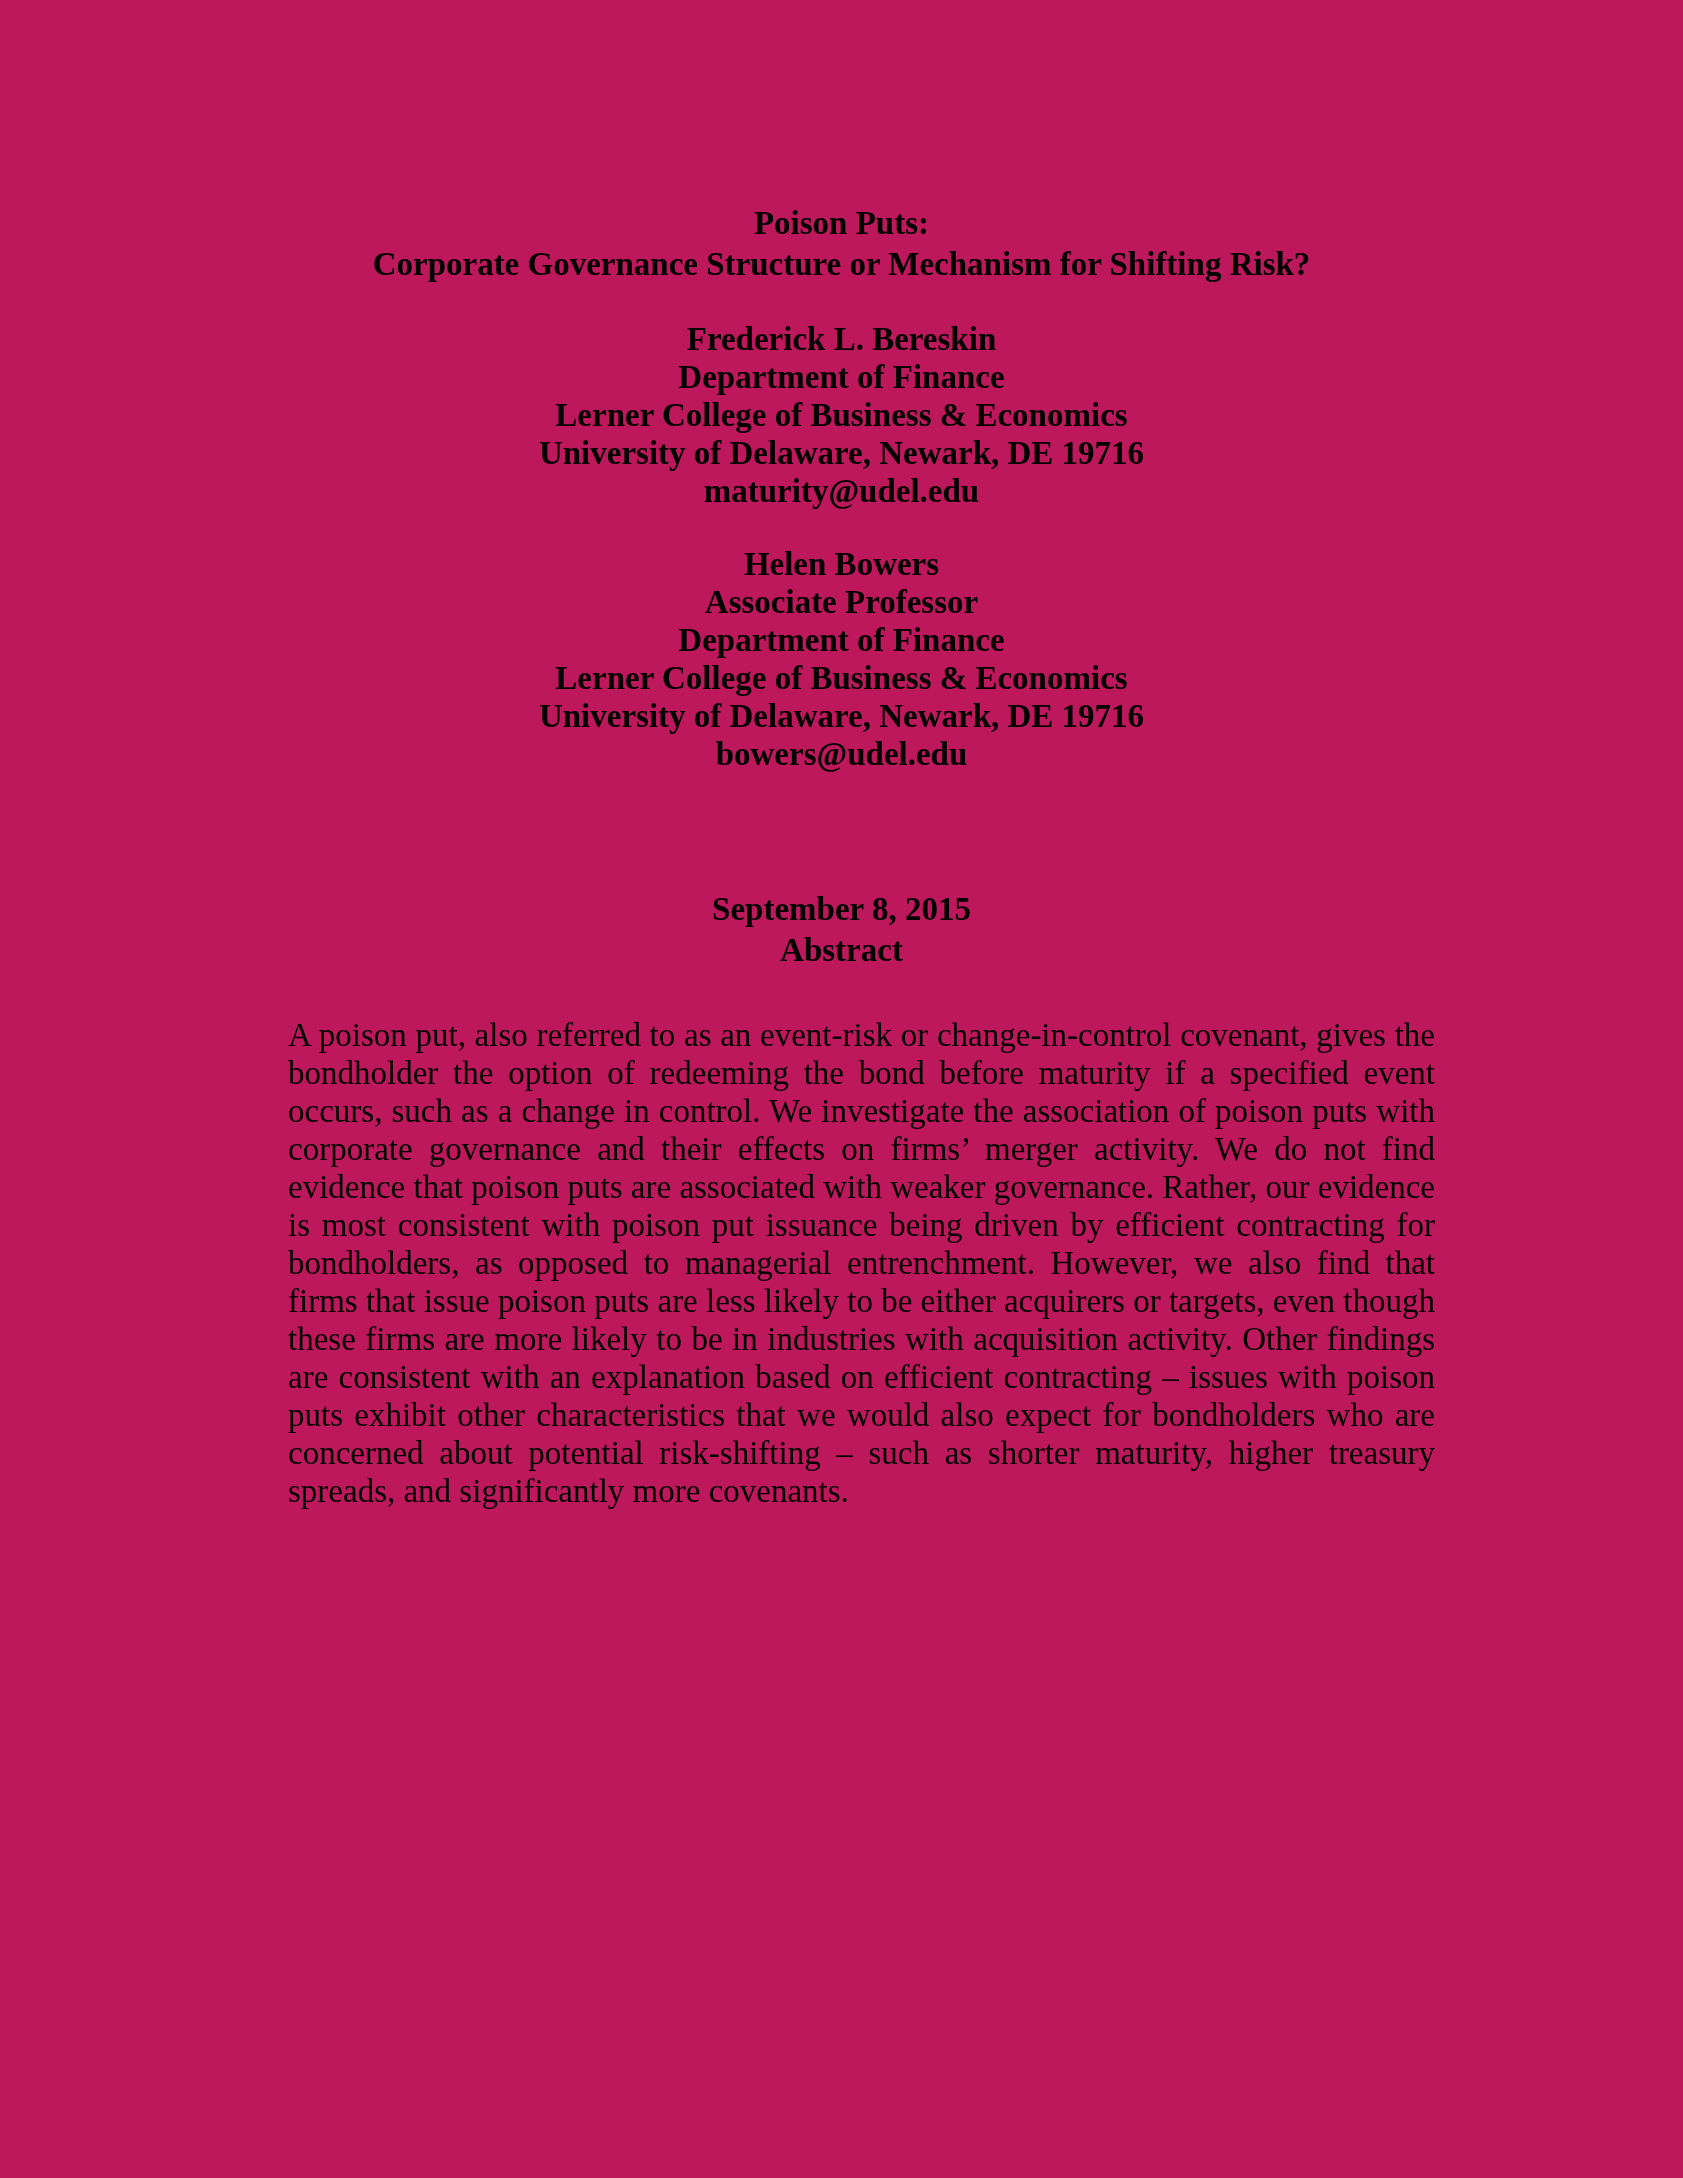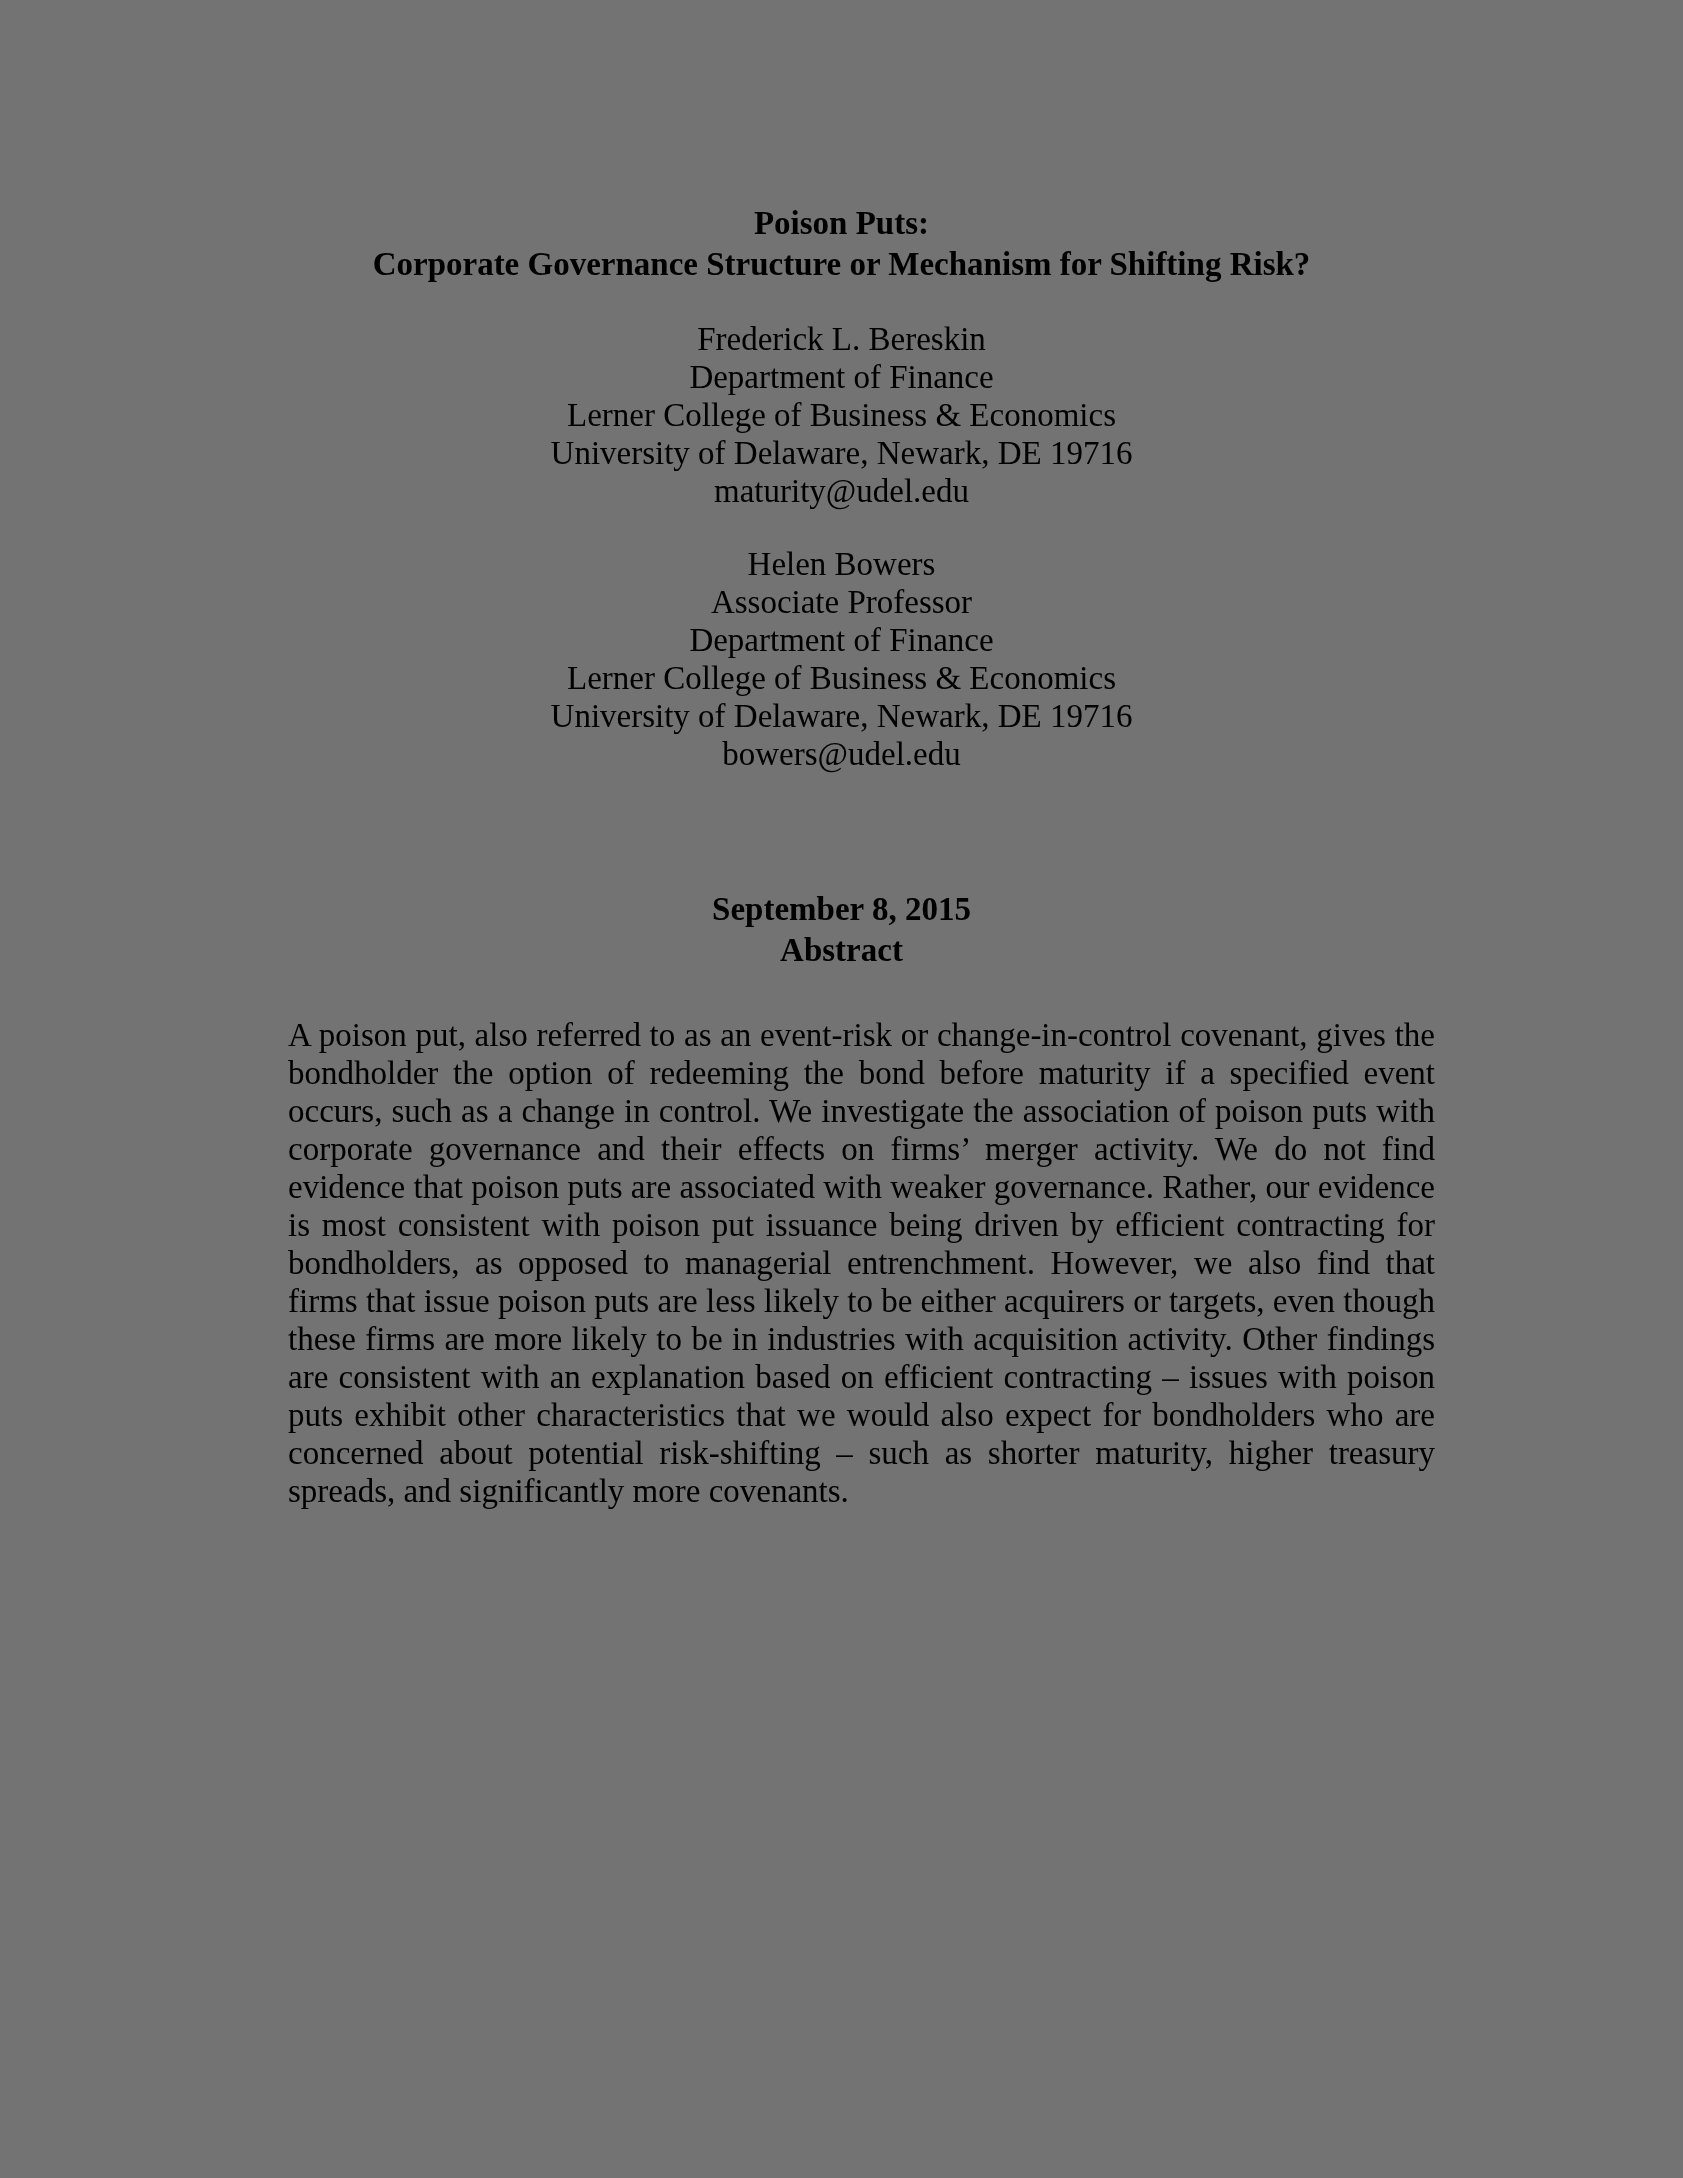--- a/index.html
+++ b/index.html
@@ -4,35 +4,36 @@
 <style>
   html, body {
     margin: 0;
     padding: 0;
     background: #ffffff;
   }
   .page {
     position: relative;
     width: 1683px;
     height: 2178px;
-    background: #737373;
+    background: #be185d;
     box-sizing: border-box;
     padding: 203px 248px 0 248px;
     font-family: "Liberation Serif", "DejaVu Serif", serif;
     font-size: 33px;
     line-height: 1.16;
     color: #000000;
   }
   .title-block {
     text-align: center;
     font-weight: bold;
     line-height: 1.25;
   }
   .author-block {
     text-align: center;
+    font-weight: bold;
   }
   .author-block-1 {
     margin-top: 34px;
   }
   .author-block-2 {
     margin-top: 35px;
   }
   .author-block div {
     line-height: 38px;
   }

